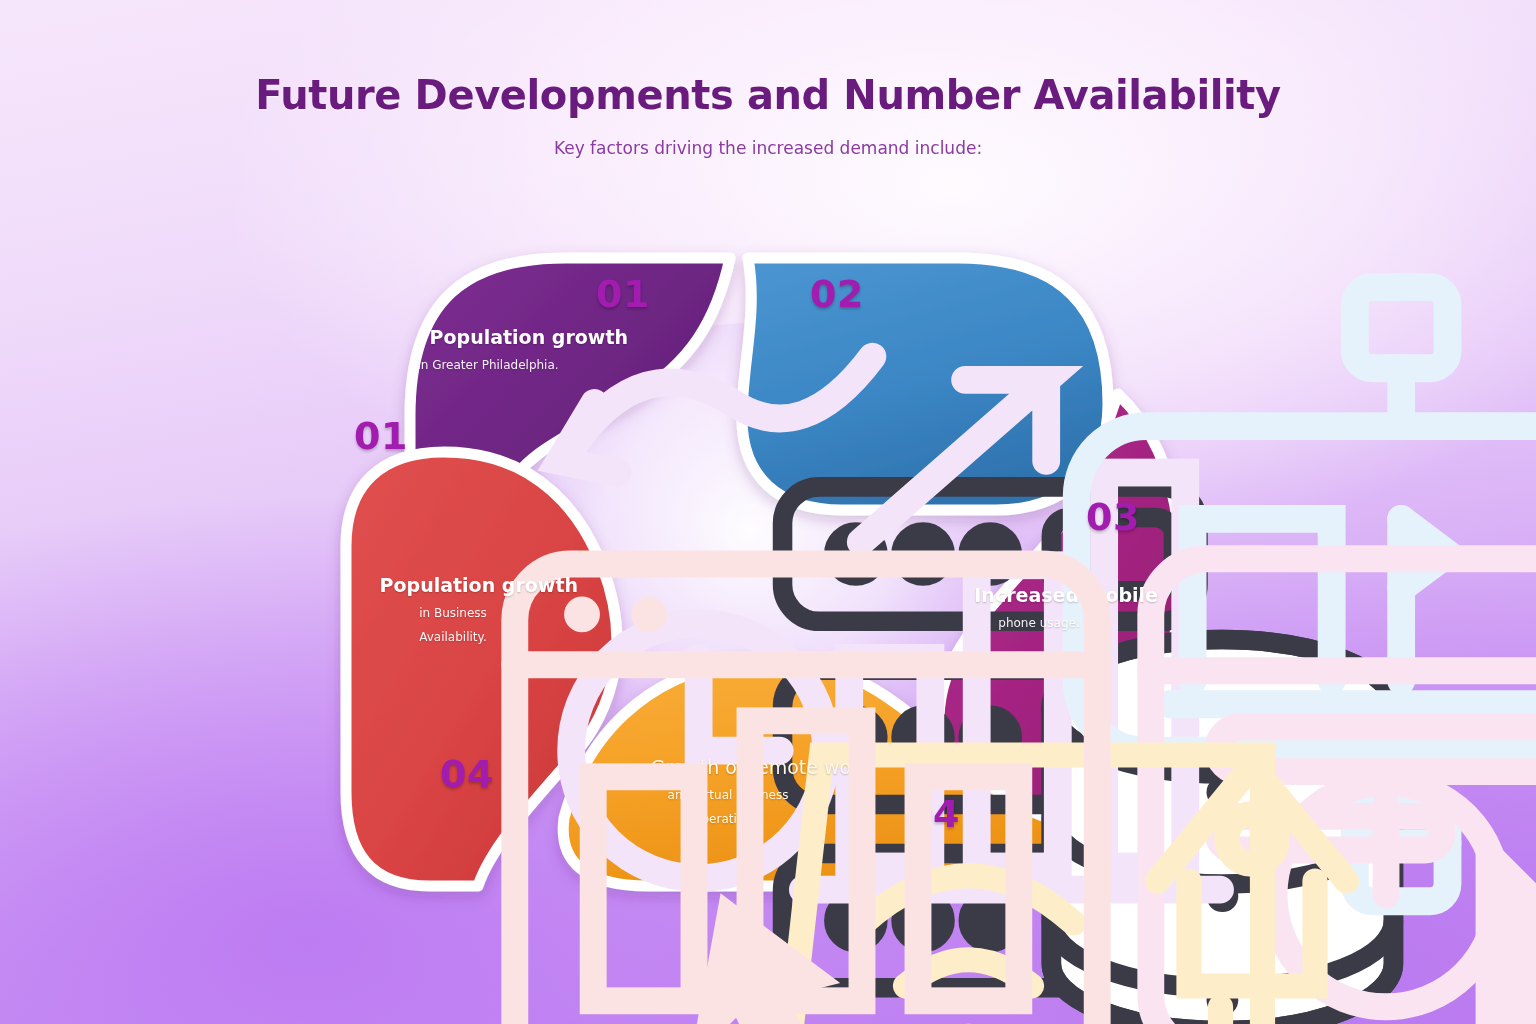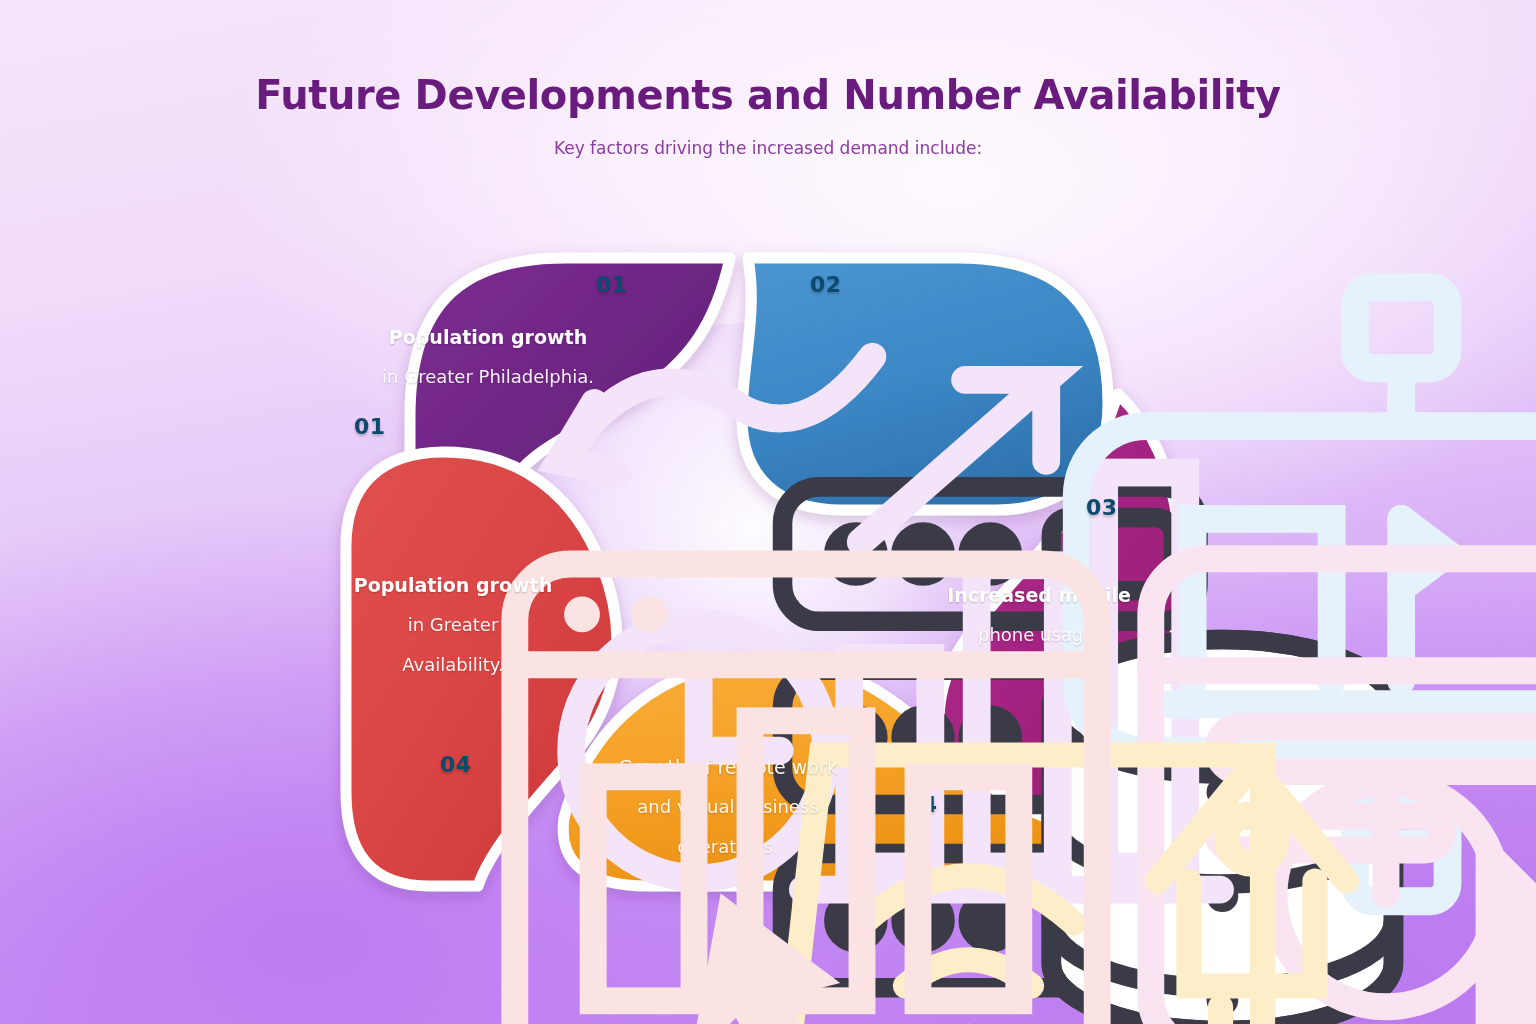--- a/index.html
+++ b/index.html
@@ -25,26 +25,26 @@
     margin-top:20px; font-size:17px; color:#8a3aa0; font-weight:400;
     text-shadow:0 1px 2px rgba(255,255,255,0.5);
   }
 
   
   #diagram { position:absolute; left:318px; top:236px; width:880px; height:672px; }
   #diagram svg { display:block; width:880px; height:672px; overflow:visible; }
 
   .petal-label { position:absolute; text-align:center; pointer-events:none; }
   .pl-title { font-size:19px; font-weight:bold; line-height:1.22; color:#ffffff;
-              text-shadow:0 1px 2px rgba(0,0,0,0.22); }
-  .pl-sub   { font-size:18px; font-weight:400; line-height:1.25; margin-top:17px;
+              text-shadow:0 1px 2px rgba(0,0,0,0.22);text-align:right; }
+  .pl-sub   { font-size:12px; font-weight:400; line-height:1.25; margin-top:9px;
               color:rgba(255,255,255,0.94); text-shadow:0 1px 2px rgba(0,0,0,0.20); }
   .pl-title.warm, .pl-sub.warm { color:#fff7e8; }
 
-  .num { position:absolute; font-size:22px; font-weight:bold; color:#0c4a6e;
+  .num { position:absolute; font-size:38px; font-weight:bold; color:#a21caf;
          text-shadow:0 2px 3px rgba(0,0,0,0.24); pointer-events:none; letter-spacing:0.5px; }
 
   .ico { position:absolute; pointer-events:none; }
 
   .center-block { position:absolute; left:330px; top:202px; width:220px; text-align:center; }
 </style>
 </head>
 <body>
 
 <div id="stage">
@@ -244,19 +244,19 @@
         <circle cx="17" cy="9.5" r="1.6" fill="#fce3e3" stroke="none"></circle>
         <rect x="12" y="24" width="9" height="20"></rect>
         <rect x="26" y="19" width="10" height="25"></rect>
         <rect x="41" y="24" width="9" height="20"></rect>
         <path d="M24 36 l8 6 l-4 1 l3 6 l-3 1 l-3 -6 l-3 3 z" fill="#fce3e3" stroke-width="1.8"></path>
         <path d="M10 48 h42"></path>
       </svg>
     </span>
     <div class="petal-label" style="left:10px; top:338px; width:250px;">
       <div class="pl-title">Population growth</div>
-      <div class="pl-sub">in Greater</div>
+      <div class="pl-sub">in Business</div>
       <div class="pl-sub">Availability.</div>
     </div>
     <div class="num" style="left:122px; top:516px;">04</div>
 
   </div>
 </div>
 
 </body></html>

